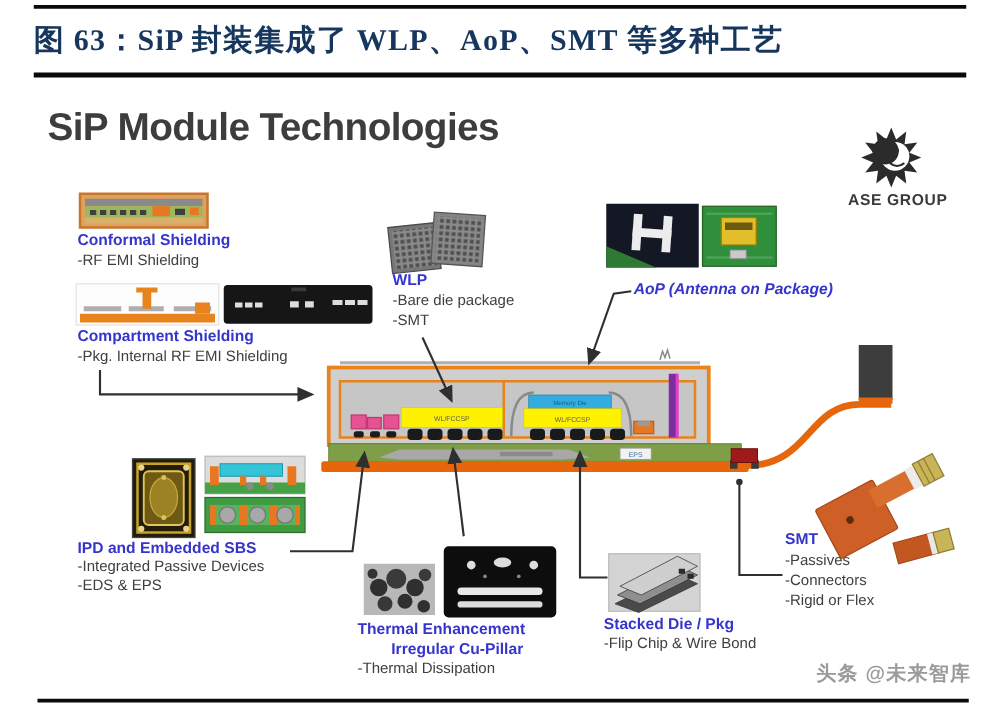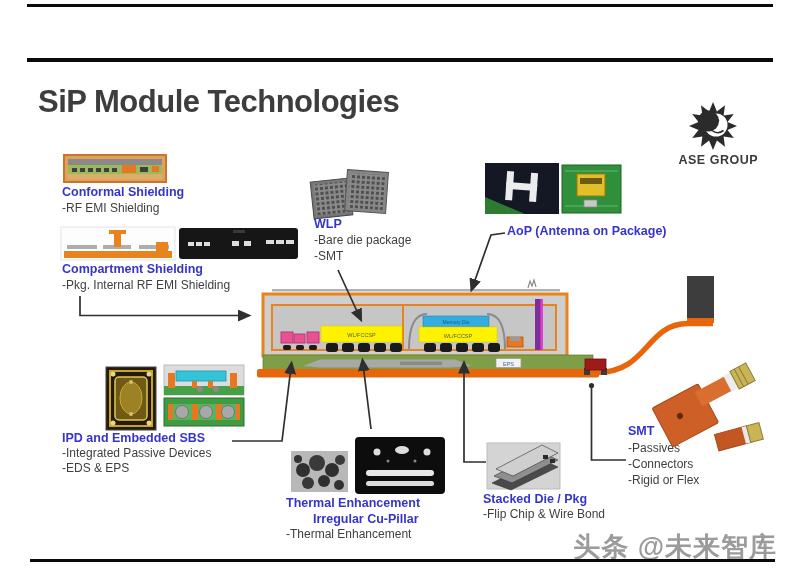--- a/index.html
+++ b/index.html
@@ -8,56 +8,57 @@
   .rule{position:absolute;background:#0a0a0a;}
   .fig-title{position:absolute;left:27px;top:16px;width:720px;
              font-family:"Liberation Serif","DejaVu Serif",serif;
              font-size:24px;font-weight:bold;color:#17365D;letter-spacing:1px;}
   .heading{position:absolute;left:38px;top:84px;font-size:31px;font-weight:bold;
            color:#3d3d3d;letter-spacing:-0.5px;}
   .lbl{position:absolute;font-size:12.5px;font-weight:bold;color:#3535CE;white-space:nowrap;}
   .sub{position:absolute;font-size:12px;color:#3f3f3f;white-space:nowrap;}
   .logo-text{position:absolute;left:672px;top:153px;width:86px;text-align:right;
              font-size:12.5px;font-weight:bold;color:#3a3a3a;letter-spacing:0.5px;}
-  .watermark{position:absolute;top:529px;right:26px;font-size:27px;font-weight:bold;
+  .watermark{position:absolute;top:529px;right:26px;font-size:16px;font-weight:bold;
              color:#9b9b9b;text-shadow:1px 1px 0 rgba(255,255,255,0.95);letter-spacing:1px;}
   svg{position:absolute;left:0;top:0;}
   svg text{font-family:"Liberation Sans","DejaVu Sans",sans-serif;}
 </style>
 </head>
 <body>
 
 <div id="page">
 
   <div class="rule" style="left:27px;top:4px;width:746px;height:3px;"></div>
+  <div class="fig-title">图 63：SiP 封装集成了 WLP、AoP、SMT 等多种工艺</div>
   <div class="rule" style="left:27px;top:58px;width:746px;height:4px;"></div>
 
   <div class="heading">SiP Module Technologies</div>
 
   <div class="logo-text">ASE GROUP</div>
 
   <div class="lbl" style="left:62px;top:185px;">Conformal Shielding</div>
   <div class="sub" style="left:62px;top:201px;">-RF EMI Shielding</div>
 
   <div class="lbl" style="left:62px;top:262px;">Compartment Shielding</div>
   <div class="sub" style="left:62px;top:278px;">-Pkg. Internal RF EMI Shielding</div>
 
   <div class="lbl" style="left:314px;top:217px;">WLP</div>
   <div class="sub" style="left:314px;top:233px;">-Bare die package</div>
   <div class="sub" style="left:314px;top:249px;">-SMT</div>
 
-  <div class="lbl" style="left:507px;top:224px;">AoP (Antenna on Package)</div>
+  <div class="lbl" style="left:507px;top:224px;font-style:italic;">AoP (Antenna on Package)</div>
 
   <div class="lbl" style="left:62px;top:431px;">IPD and Embedded SBS</div>
   <div class="sub" style="left:62px;top:446px;">-Integrated Passive Devices</div>
   <div class="sub" style="left:62px;top:461px;">-EDS &amp; EPS</div>
 
   <div class="lbl" style="left:286px;top:496px;">Thermal Enhancement</div>
   <div class="lbl" style="left:286px;top:512px;margin-left:27px;">Irregular Cu-Pillar</div>
-  <div class="sub" style="left:286px;top:527px;">-Thermal Enhancement</div>
+  <div class="sub" style="left:286px;top:527px;">-Thermal Dissipation</div>
 
   <div class="lbl" style="left:483px;top:492px;">Stacked Die / Pkg</div>
   <div class="sub" style="left:483px;top:507px;">-Flip Chip &amp; Wire Bond</div>
 
   <div class="lbl" style="left:628px;top:424px;">SMT</div>
   <div class="sub" style="left:628px;top:441px;">-Passives</div>
   <div class="sub" style="left:628px;top:457px;">-Connectors</div>
   <div class="sub" style="left:628px;top:473px;">-Rigid or Flex</div>
 
   <div class="watermark">头条 @未来智库</div>

